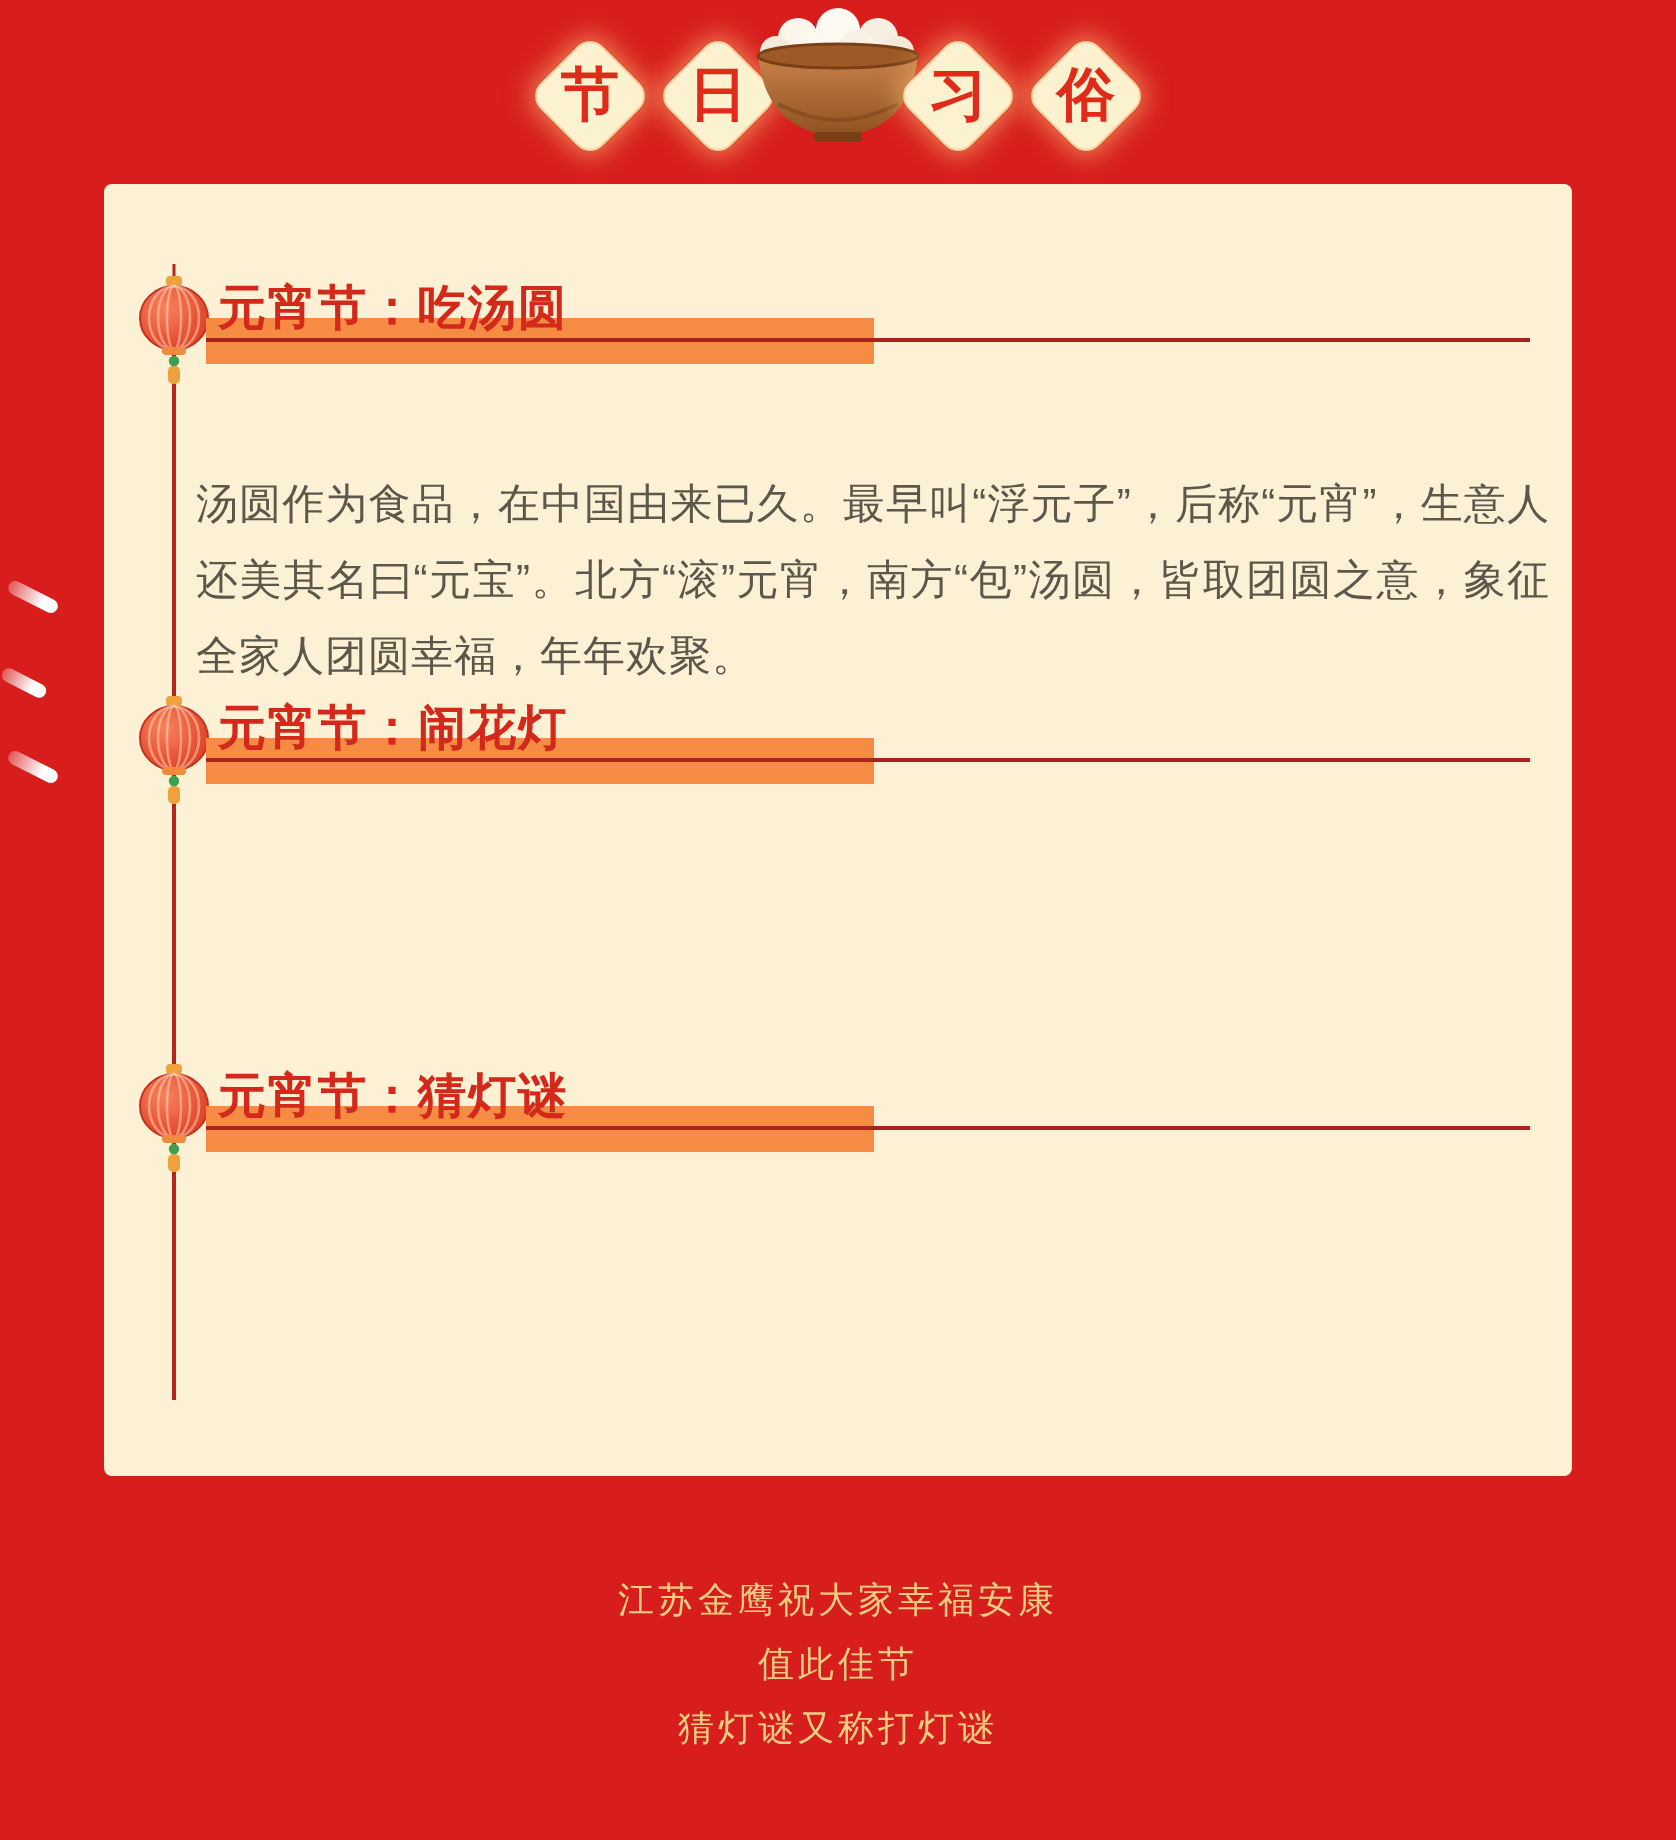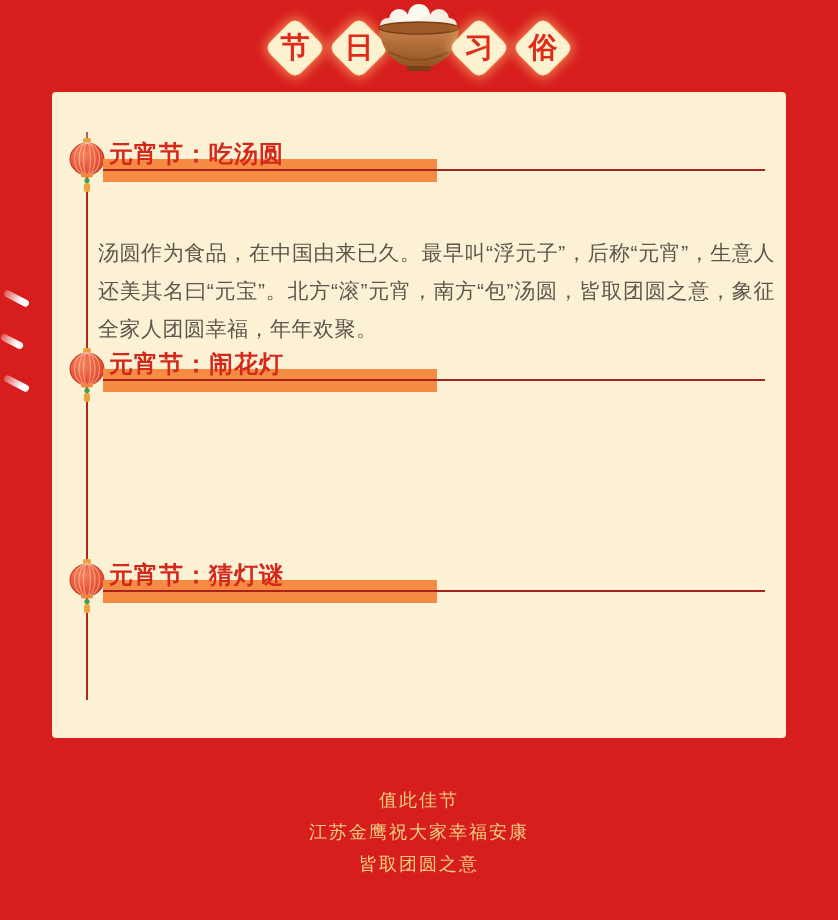--- a/index.html
+++ b/index.html
@@ -53,21 +53,21 @@
     position:absolute;left:52px;top:92px;width:734px;height:646px;
     background:#fdf1d5;border-radius:4px;
   }
   .timeline{
     position:absolute;left:34px;top:56px;width:2px;height:552px;
     background:#b3271d;
   }
   .section{position:absolute;left:0;right:0;height:200px;}
   .section.sec1{top:46px;}
   .section.sec2{top:256px;padding-left:44px;}
-  .section.sec3{top:467px;}
+  .section.sec3{top:440px;}
 
   .lantern{position:absolute;left:16px;top:-6px;width:38px;height:64px;}
 
   .title-bar{
     position:absolute;left:51px;top:21px;width:334px;height:23px;
     background:#f68b43;z-index:1;
   }
   .title-rule{
     position:absolute;left:51px;top:31px;width:662px;height:2px;
     background:#a8231b;z-index:2;
@@ -207,18 +207,18 @@
           <line x1="19" y1="60" x2="19" y2="64" stroke="#b3271d" stroke-width="1.5"></line>
         </svg>
       </div>
       <div class="title-bar"></div>
       <div class="title-rule"></div>
       <div class="sec-title">元宵节：猜灯谜</div>
     </div>
   </div>
 
   <div class="footer">
+    <div class="line">江苏金鹰祝大家幸福安康</div>
     <div class="line">值此佳节</div>
-    <div class="line">江苏金鹰祝大家幸福安康</div>
-    <div class="line">皆取团圆之意</div>
+    <div class="line">猜灯谜又称打灯谜</div>
   </div>
 
 </div>
 
 </body></html>

